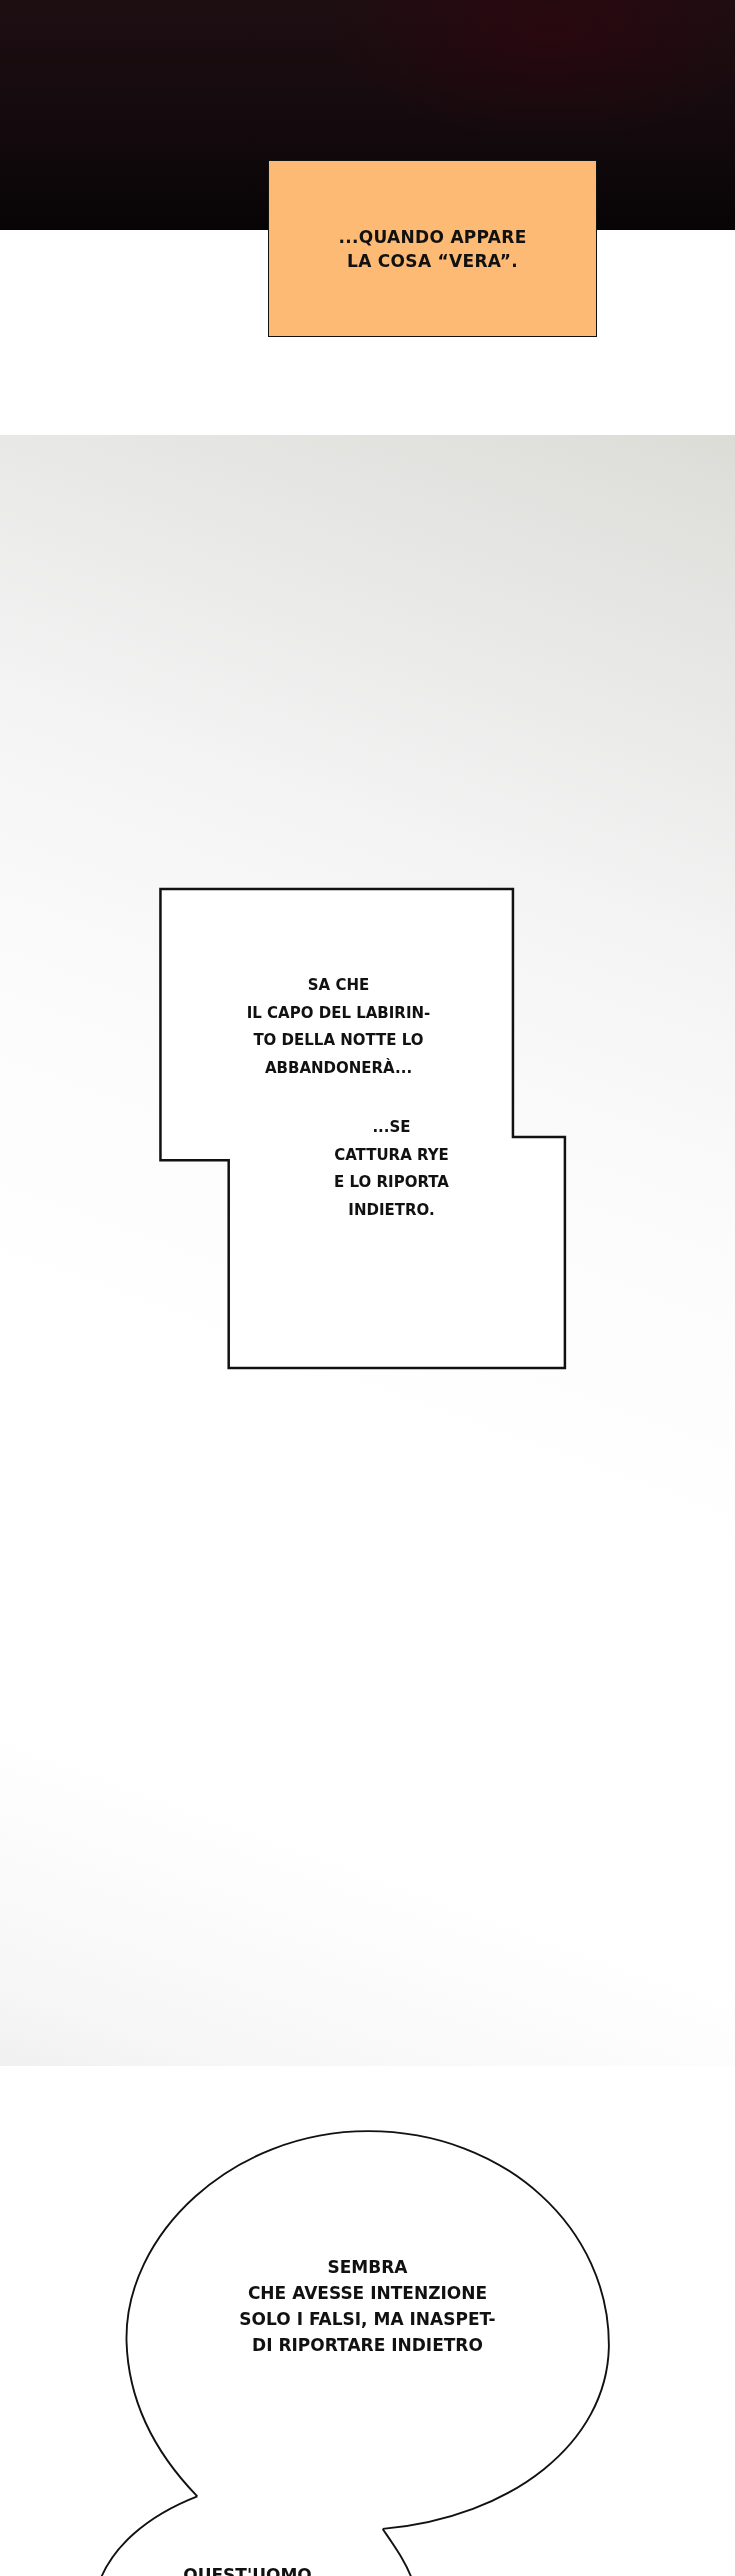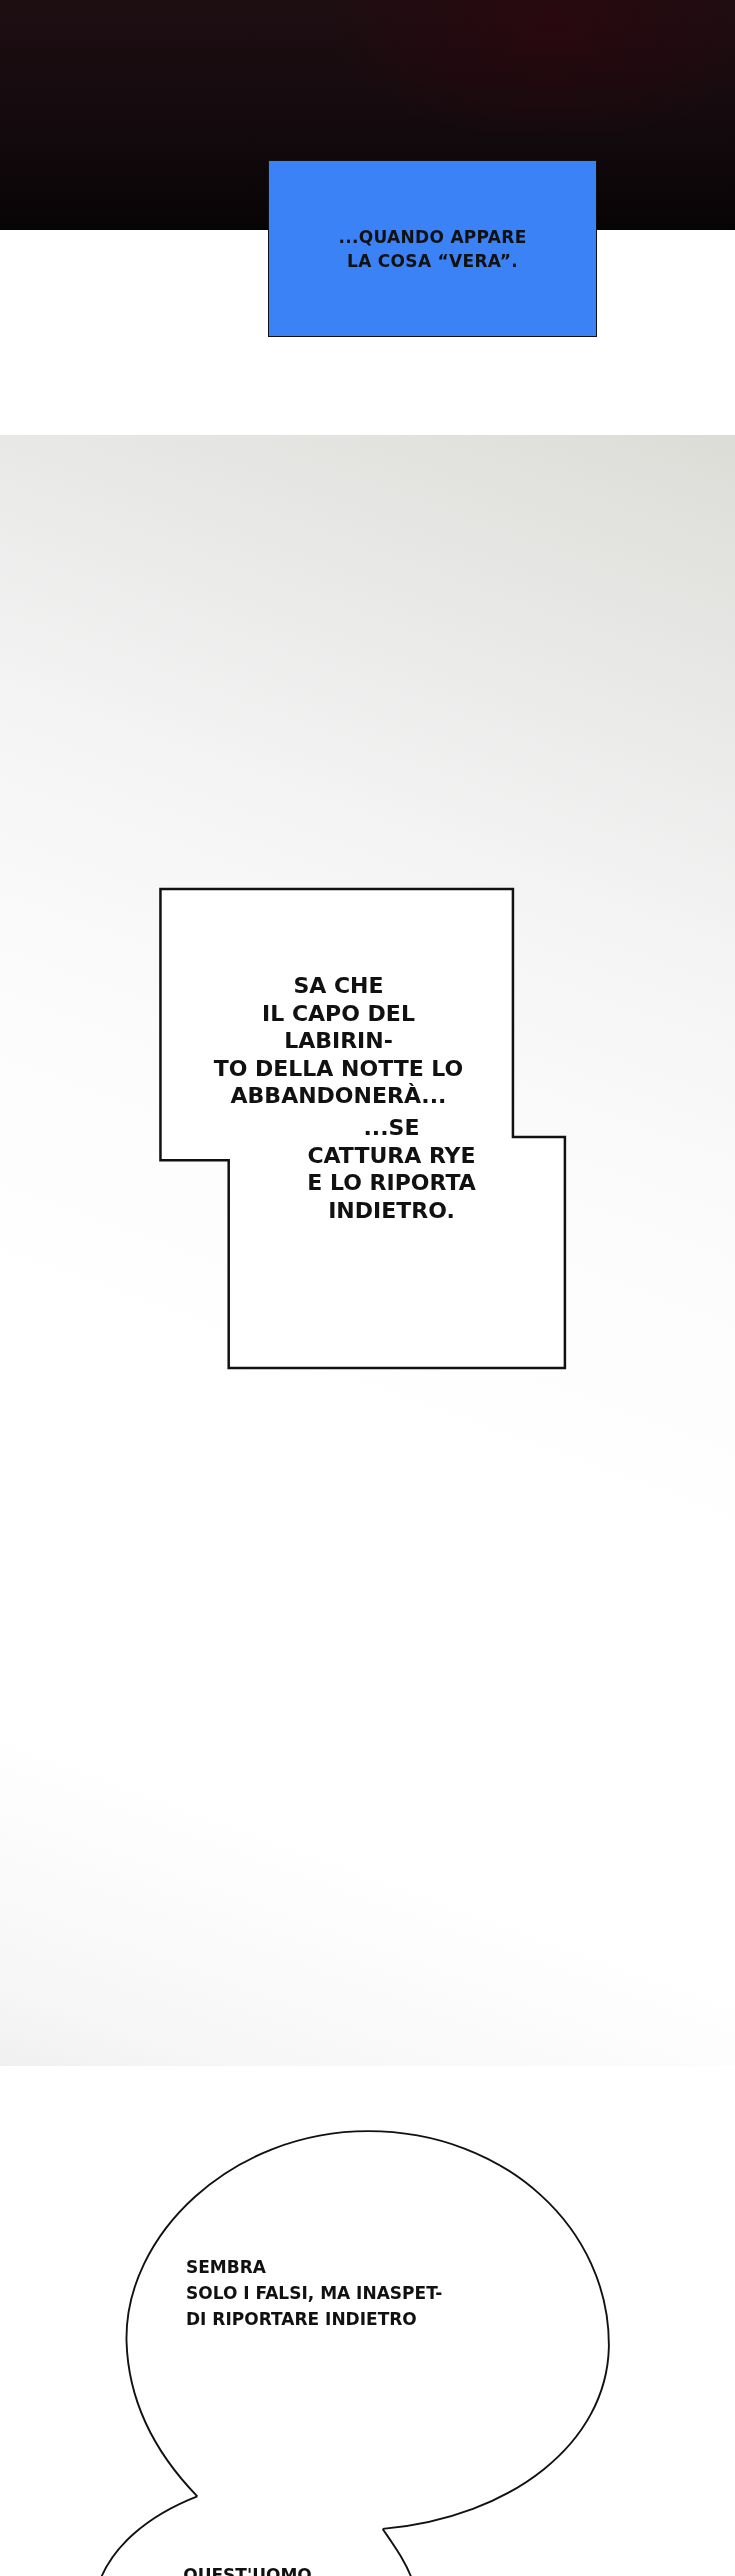--- a/index.html
+++ b/index.html
@@ -6,35 +6,35 @@
   body { width: 736px; height: 2576px; position: relative; overflow: hidden; }
   .comic-font { font-family: "DejaVu Sans", sans-serif; font-weight: bold; color: #111; text-transform: uppercase; }
   #dark-panel {
     position: absolute; left: 0; top: 0; width: 736px; height: 230px;
     background:
       radial-gradient(ellipse 326px 163px at 551px 25px, rgba(45,6,14,0.75), rgba(0,0,0,0) 70%),
       linear-gradient(180deg, #1d0e12 0%, #140a0d 55%, #070405 100%);
   }
   #caption-1 {
     position: absolute; left: 268px; top: 160px; width: 327px; height: 175px;
-    background: #3b82f6; border: 1.9px solid #111; box-sizing: content-box;
+    background: #fdba74; border: 1.9px solid #111; box-sizing: content-box;
     display: flex; align-items: center; justify-content: center;
   }
   #caption-1 .lines { text-align: center; font-size: 17px; line-height: 24px; letter-spacing: 0.3px; }
   #gradient-panel {
     position: absolute; left: 0; top: 435px; width: 736px; height: 1631px;
     background:
       linear-gradient(200deg, #dcdcd7 0%, #e8e9e7 14%, #f3f4f3 28%, #fbfbfb 42%, #ffffff 60%, #ffffff 82%, #f6f6f6 96%, #f0f0f0 100%);
   }
   #caption-2-svg { position: absolute; left: 0; top: 0; }
-  .cap2-text { position: absolute; text-align: center; font-size: 22px; line-height: 27.6px; }
+  .cap2-text { position: absolute; text-align: center; font-size: 15px; line-height: 27.6px; }
   #cap2-text-a { left: 207px; top: 972px; width: 263px; }
   #cap2-text-b { left: 288px; top: 1114px; width: 207px; }
   #bubbles-svg { position: absolute; left: 0; top: 2116px; }
-  #bubble-1-text { position: absolute; left: 186px; top: 2254px; width: 363px; text-align: left; font-size: 17px; line-height: 26px; }
+  #bubble-1-text { position: absolute; left: 186px; top: 2254px; width: 363px; text-align: center; font-size: 17px; line-height: 26px; }
   #bubble-2-text { position: absolute; left: 163px; top: 2563px; width: 188px; text-align: center; font-size: 17px; line-height: 25px; }
 </style>
 </head>
 <body>
 
 <div id="dark-panel"></div>
 
 <div id="caption-1">
   <div class="lines comic-font">
     <div>...QUANDO APPARE</div>
@@ -76,20 +76,21 @@
            C 250 540, 205 460, 202 360
            C 198 190, 370 24, 588 24
            C 806 24, 975 180, 972 370
            C 968 520, 820 640, 611 659" fill="none" stroke="#111111" stroke-width="3"></path>
   <path d="M 315 607 C 230 640, 180 690, 160 740" fill="none" stroke="#111111" stroke-width="3"></path>
   <path d="M 611 659 C 632 690, 648 712, 658 740" fill="none" stroke="#111111" stroke-width="3"></path>
 </svg>
 
 <div id="bubble-1-text" class="comic-font">
   <div>SEMBRA</div>
+  <div>CHE AVESSE INTENZIONE</div>
   <div>SOLO I FALSI, MA INASPET-</div>
   <div>DI RIPORTARE INDIETRO</div>
 </div>
 
 <div id="bubble-2-text" class="comic-font">
   <div>QUEST'UOMO...</div>
 </div>
 
 
 </body></html>

